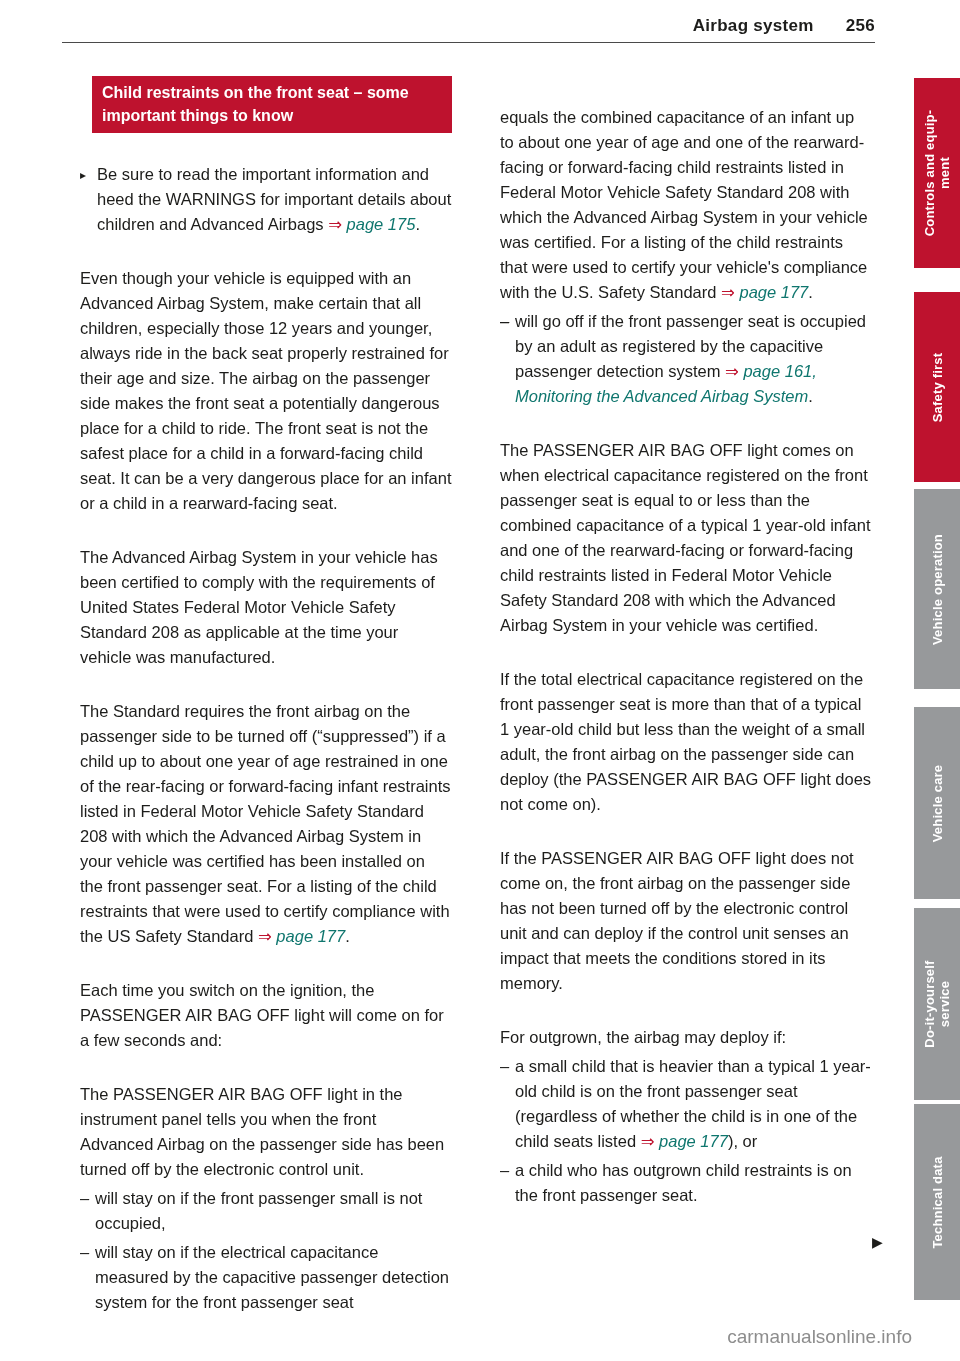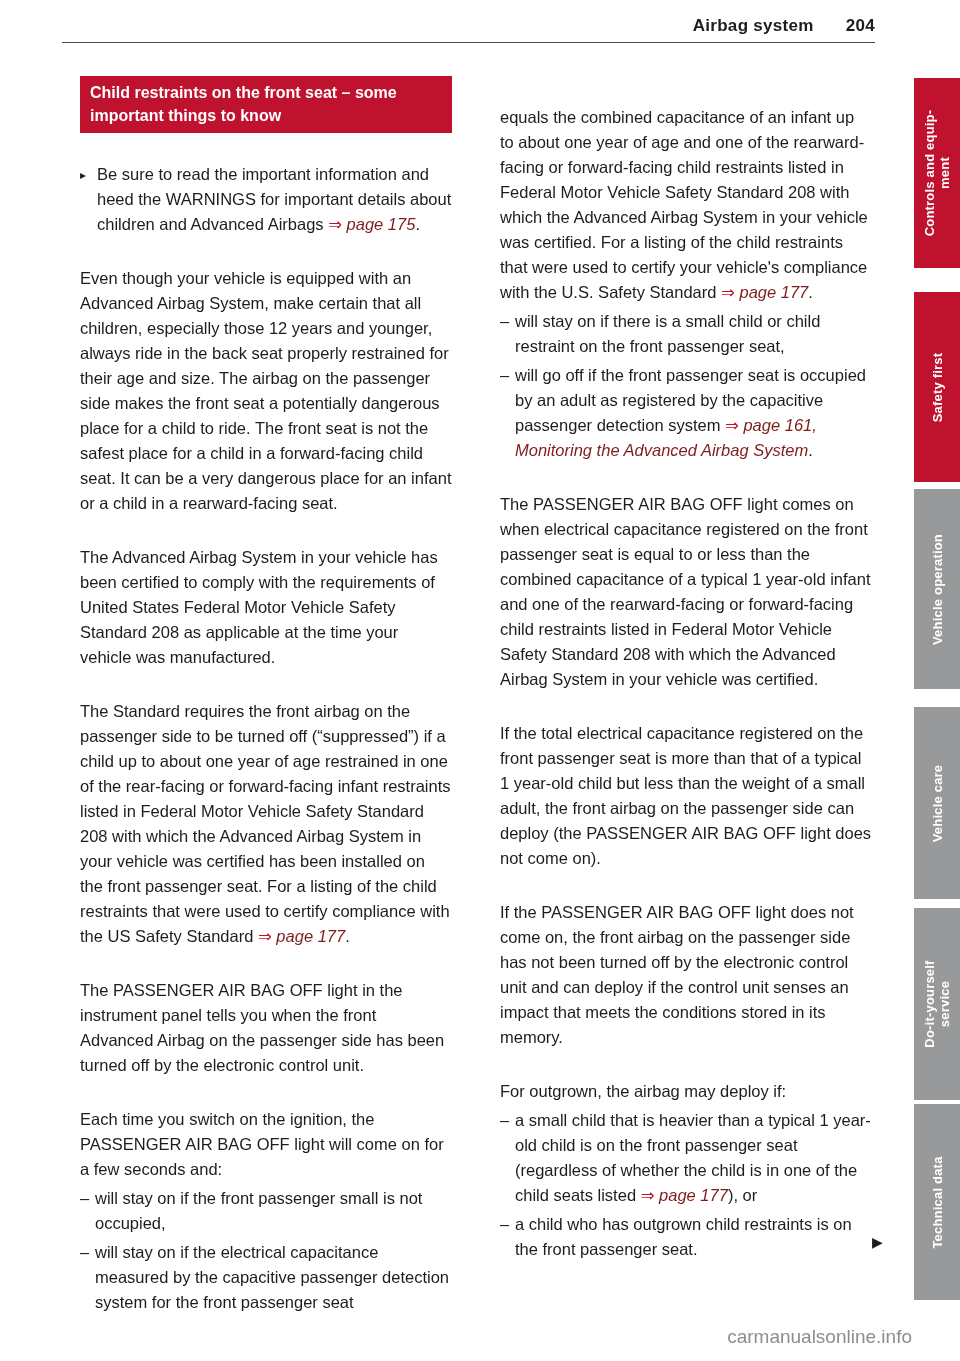--- a/index.html
+++ b/index.html
@@ -16,29 +16,29 @@
   
   .header{position:absolute;top:16px;left:62px;width:813px;text-align:right;font-size:17px;font-weight:bold;letter-spacing:.3px;}
   .h-title{margin-right:32px;}
   .header-rule{position:absolute;top:42px;left:62px;width:813px;height:1px;background:#4a4a4a;}
   
   .col{position:absolute;top:76px;width:372px;font-size:16.5px;line-height:25px;text-align:left;}
   .col-left{left:80px;}
   .col-right{left:500px;}
   .heading-box{
     background:var(--accent_red);color:#ffffff;font-weight:bold;
-    font-size:16px;line-height:23px;padding:5px 10px 6px 10px;margin-bottom:6px;
+    font-size:16px;line-height:23px;padding:5px 10px 6px 10px;margin-bottom:6px;margin-left:12px;
   }
   .block{margin-top:29px;position:relative;}
   .block.dash{margin-top:4px;padding-left:15px;}
   .block.bullet{padding-left:17px;}
   .block .marker{position:absolute;left:0;top:0;}
   .block.bullet .marker{font-size:12px;top:1px;}
   .bold{font-weight:normal;}
-  .ref{font-style:italic;color:#7f1d1d;}
+  .ref{font-style:italic;color:#0f766e;}
   .ref-arrow{color:var(--accent_red);font-style:normal;}
   
   .continue-arrow{position:absolute;left:872px;top:1234px;font-size:14px;color:var(--text);}
   
   .sidebar{position:absolute;top:0;right:0;width:46px;height:1361px;}
   .tab{
     position:absolute;right:0;width:46px;display:flex;align-items:center;justify-content:center;overflow:visible;
   }
   .tab.red{background:var(--accent_red);}
   .tab.gray{background:var(--tab_gray);}
@@ -54,42 +54,42 @@
   .tab:nth-of-type(6){top:1104px;height:196px;}
   
   .watermark{position:absolute;top:1326px;right:48px;font-size:19px;color:var(--watermark_gray);text-align:center;}
 </style>
 </head>
 <body>
 
 <div class="page">
 
   <div class="header">
-    <span class="h-title">Airbag system</span><span class="h-num">204</span>
+    <span class="h-title">Airbag system</span><span class="h-num">256</span>
   </div>
   <div class="header-rule"></div>
 
   <div class="col col-left">
     <div class="heading-box">Child restraints on the front seat – some important things to know</div>
     <div>
         <div class="block bullet"><span class="marker marker-bullet">▸</span><span>Be sure to read the important information and heed the WARNINGS for important details about children and Advanced Airbags </span><span class="ref-arrow">⇒</span><span class="ref"> page 175</span><span>.</span></div>
         <div class="block para"><span>Even though your vehicle is equipped with an Advanced Airbag System, make certain that all children, especially those 12 years and younger, always ride in the back seat properly restrained for their age and size. The airbag on the passenger side makes the front seat a potentially dangerous place for a child to ride. The front seat is not the safest place for a child in a forward-facing child seat. It can be a very dangerous place for an infant or a child in a rearward-facing seat.</span></div>
         <div class="block para"><span>The Advanced Airbag System in your vehicle has been certified to comply with the requirements of United States Federal Motor Vehicle Safety Standard 208 as applicable at the time your vehicle was manufactured.</span></div>
         <div class="block para"><span>The Standard requires the front airbag on the passenger side to be turned off (“suppressed”) if a child up to about one year of age restrained in one of the rear-facing or forward-facing infant restraints listed in Federal Motor Vehicle Safety Standard 208 with which the Advanced Airbag System in your vehicle was certified has been installed on the front passenger seat. For a listing of the child restraints that were used to certify compliance with the US Safety Standard </span><span class="ref-arrow">⇒</span><span class="ref"> page 177</span><span>.</span></div>
+        <div class="block para"><span>Each time you switch on the ignition, the </span><span class="bold">PASSENGER AIR BAG OFF</span><span> light will come on for a few seconds and:</span></div>
         <div class="block para"><span>The </span><span class="bold">PASSENGER AIR BAG OFF</span><span> light in the instrument panel tells you when the front Advanced Airbag on the passenger side has been turned off by the electronic control unit.</span></div>
-        <div class="block para"><span>Each time you switch on the ignition, the </span><span class="bold">PASSENGER AIR BAG OFF</span><span> light will come on for a few seconds and:</span></div>
         <div class="block dash"><span class="marker">–</span><span>will stay on if the front passenger small is not occupied,</span></div>
         <div class="block dash"><span class="marker">–</span><span>will stay on if the electrical capacitance measured by the capacitive passenger detection system for the front passenger seat</span></div>
       </div>
   </div>
 
   <div class="col col-right">
     <div>
         <div class="block para"><span>equals the combined capacitance of an infant up to about one year of age and one of the rearward-facing or forward-facing child restraints listed in Federal Motor Vehicle Safety Standard 208 with which the Advanced Airbag System in your vehicle was certified. For a listing of the child restraints that were used to certify your vehicle's compliance with the U.S. Safety Standard </span><span class="ref-arrow">⇒</span><span class="ref"> page 177</span><span>.</span></div>
-        <div class="block dash"><span class="marker">–</span><span>will stay on if there is a small child or child restraint on the front passenger seat,</span></div>
+        <div class="block dash"><span class="marker">–</span></div>
         <div class="block dash"><span class="marker">–</span><span>will go off if the front passenger seat is occupied by an adult as registered by the capacitive passenger detection system </span><span class="ref-arrow">⇒</span><span class="ref"> page 161, Monitoring the Advanced Airbag System</span><span>.</span></div>
         <div class="block para"><span>The </span><span class="bold">PASSENGER AIR BAG OFF</span><span> light comes on when electrical capacitance registered on the front passenger seat is equal to or less than the combined capacitance of a typical 1 year-old infant and one of the rearward-facing or forward-facing child restraints listed in Federal Motor Vehicle Safety Standard 208 with which the Advanced Airbag System in your vehicle was certified.</span></div>
         <div class="block para"><span>If the total electrical capacitance registered on the front passenger seat is more than that of a typical 1 year-old child but less than the weight of a small adult, the front airbag on the passenger side can deploy (the </span><span class="bold">PASSENGER AIR BAG OFF</span><span> light does not come on).</span></div>
         <div class="block para"><span>If the </span><span class="bold">PASSENGER AIR BAG OFF</span><span> light does not come on, the front airbag on the passenger side has not been turned off by the electronic control unit and can deploy if the control unit senses an impact that meets the conditions stored in its memory.</span></div>
         <div class="block para"><span class="bold">For outgrown, the airbag may deploy if:</span></div>
         <div class="block dash"><span class="marker">–</span><span>a small child that is heavier than a typical 1 year-old child is on the front passenger seat (regardless of whether the child is in one of the child seats listed </span><span class="ref-arrow">⇒</span><span class="ref"> page 177</span><span>), or</span></div>
         <div class="block dash"><span class="marker">–</span><span>a child who has outgrown child restraints is on the front passenger seat.</span></div>
       </div>
   </div>
 

